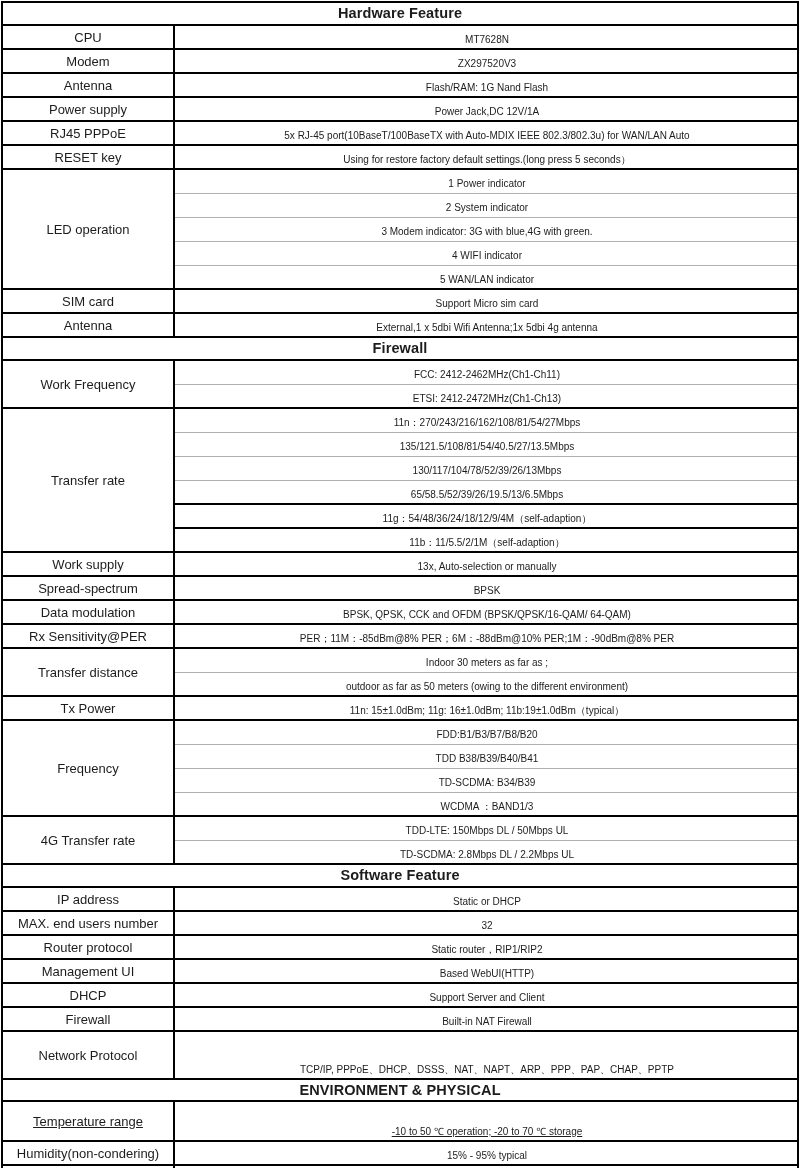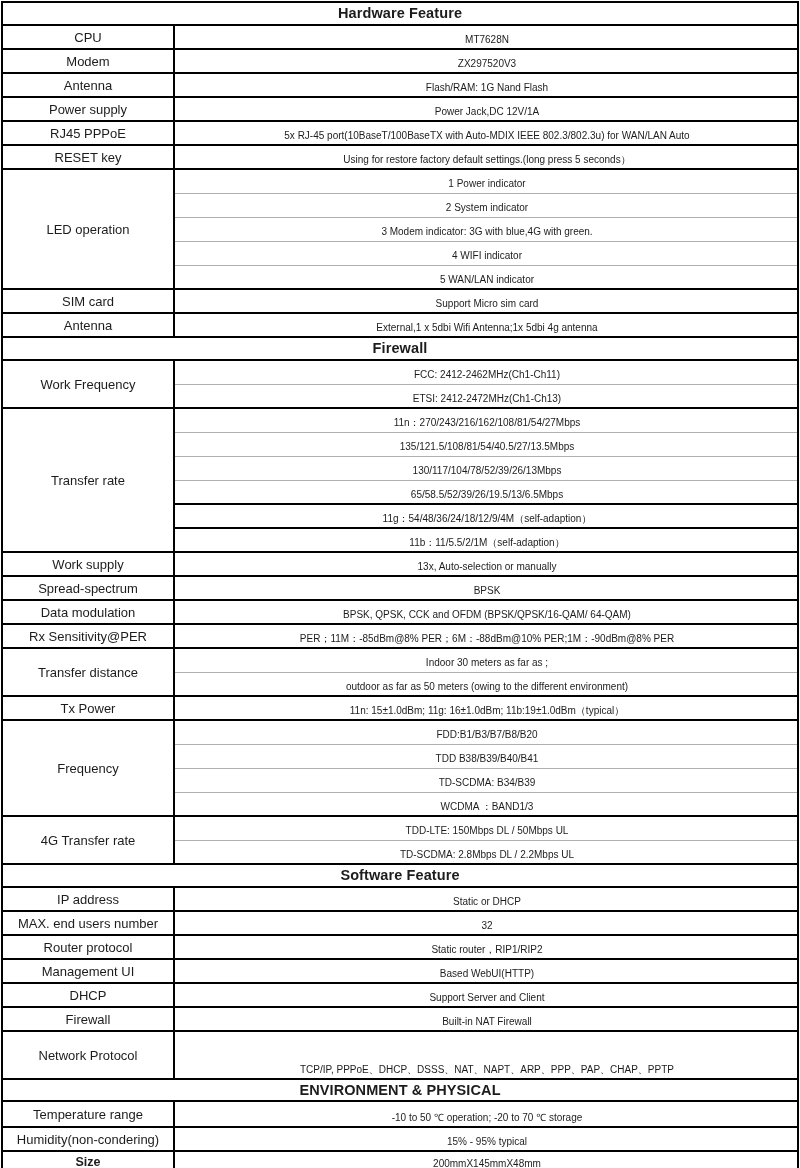--- a/index.html
+++ b/index.html
@@ -59,21 +59,21 @@
     text-align:center;
     font-size:10px;
     line-height:1.15;
     padding:0 4px 3px 6px;
     border-bottom:1px solid var(--thin-line);
     white-space:nowrap;
   }
   td.value-cell.thick-bottom{border-bottom:2px solid var(--border-color);}
   td.value-cell.no-sep{border-bottom:none;}
   tr.line-row{height:24px;}
-  tr.line-row.h-tall{height:26px;}
+  tr.line-row.h-tall{height:40px;text-decoration:underline;}
   tr.line-row.h-short{height:22px;}
   tr.section-row{height:23px;}
   tr.section-row.h-short{height:20px;padding-left:40px;}
 </style>
 </head>
 <body>
 
 <div class="page">
   <table class="spec">
     <colgroup>

